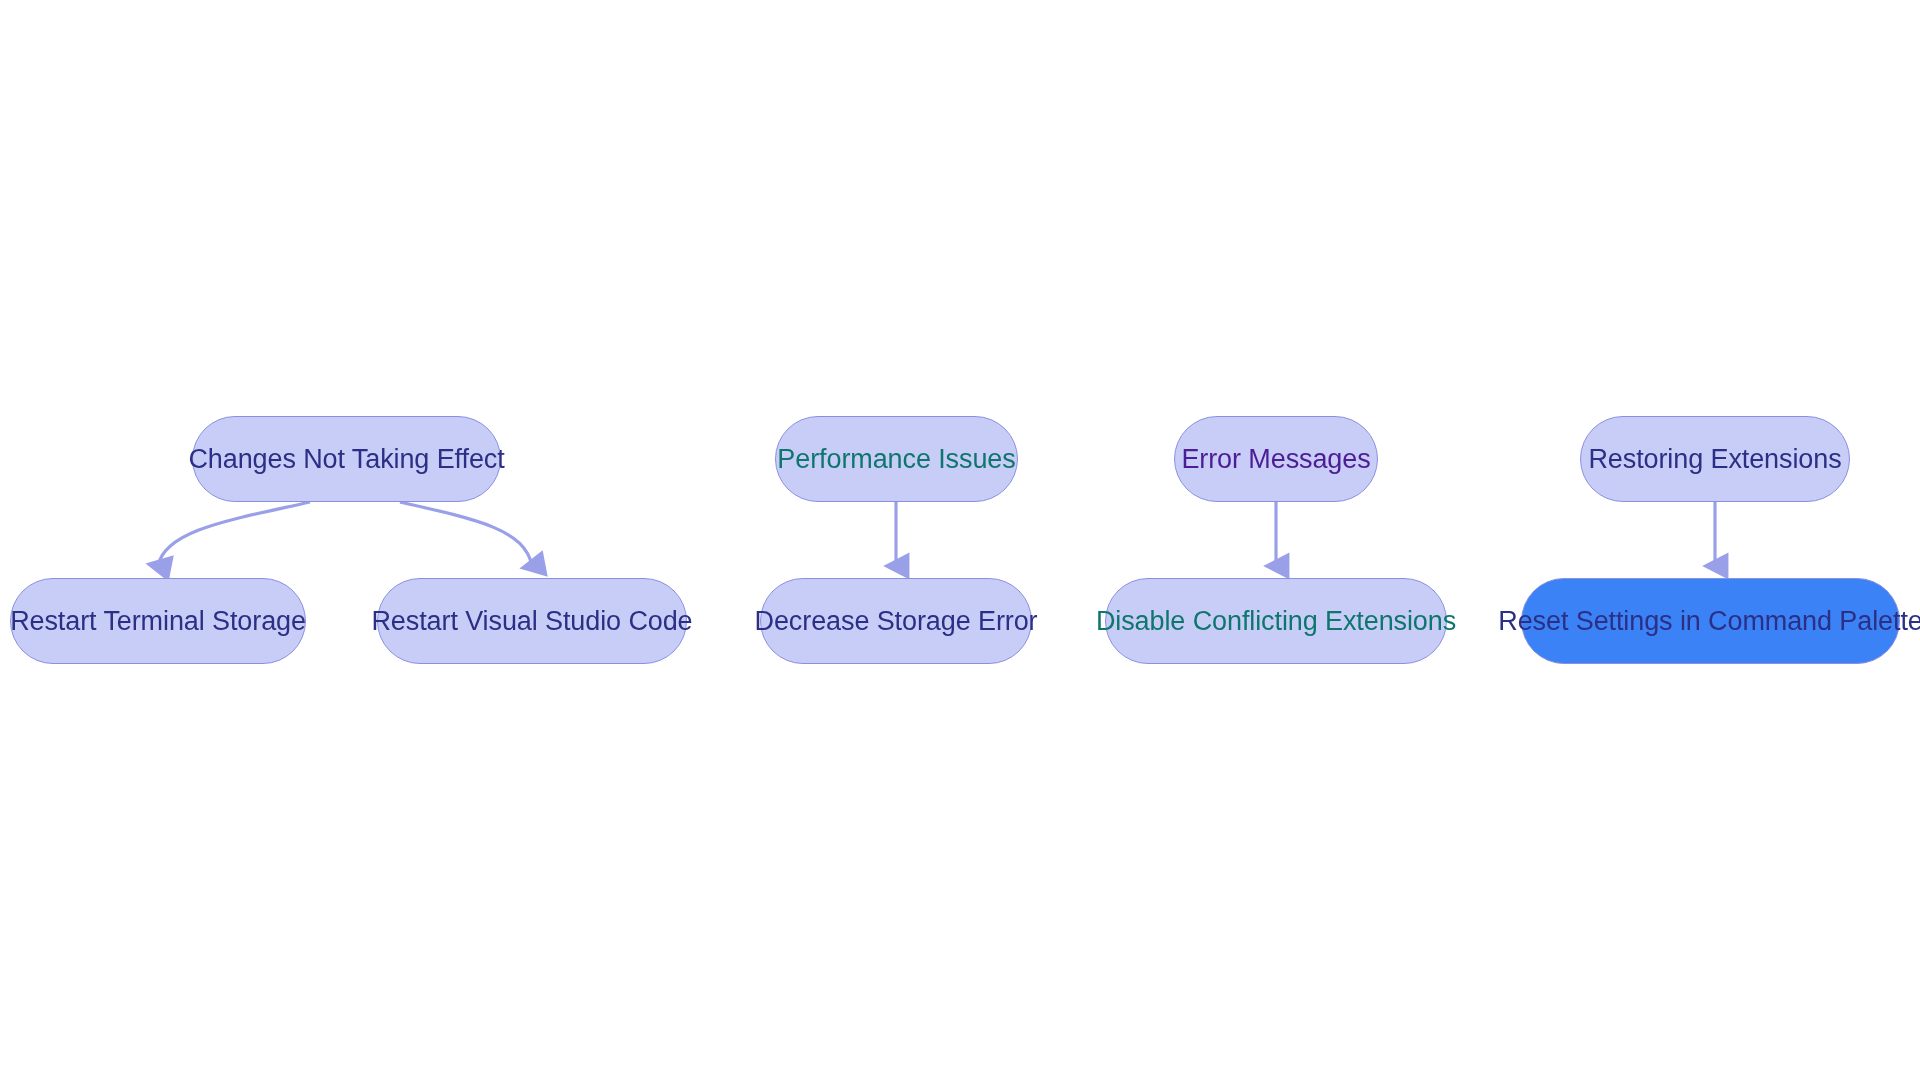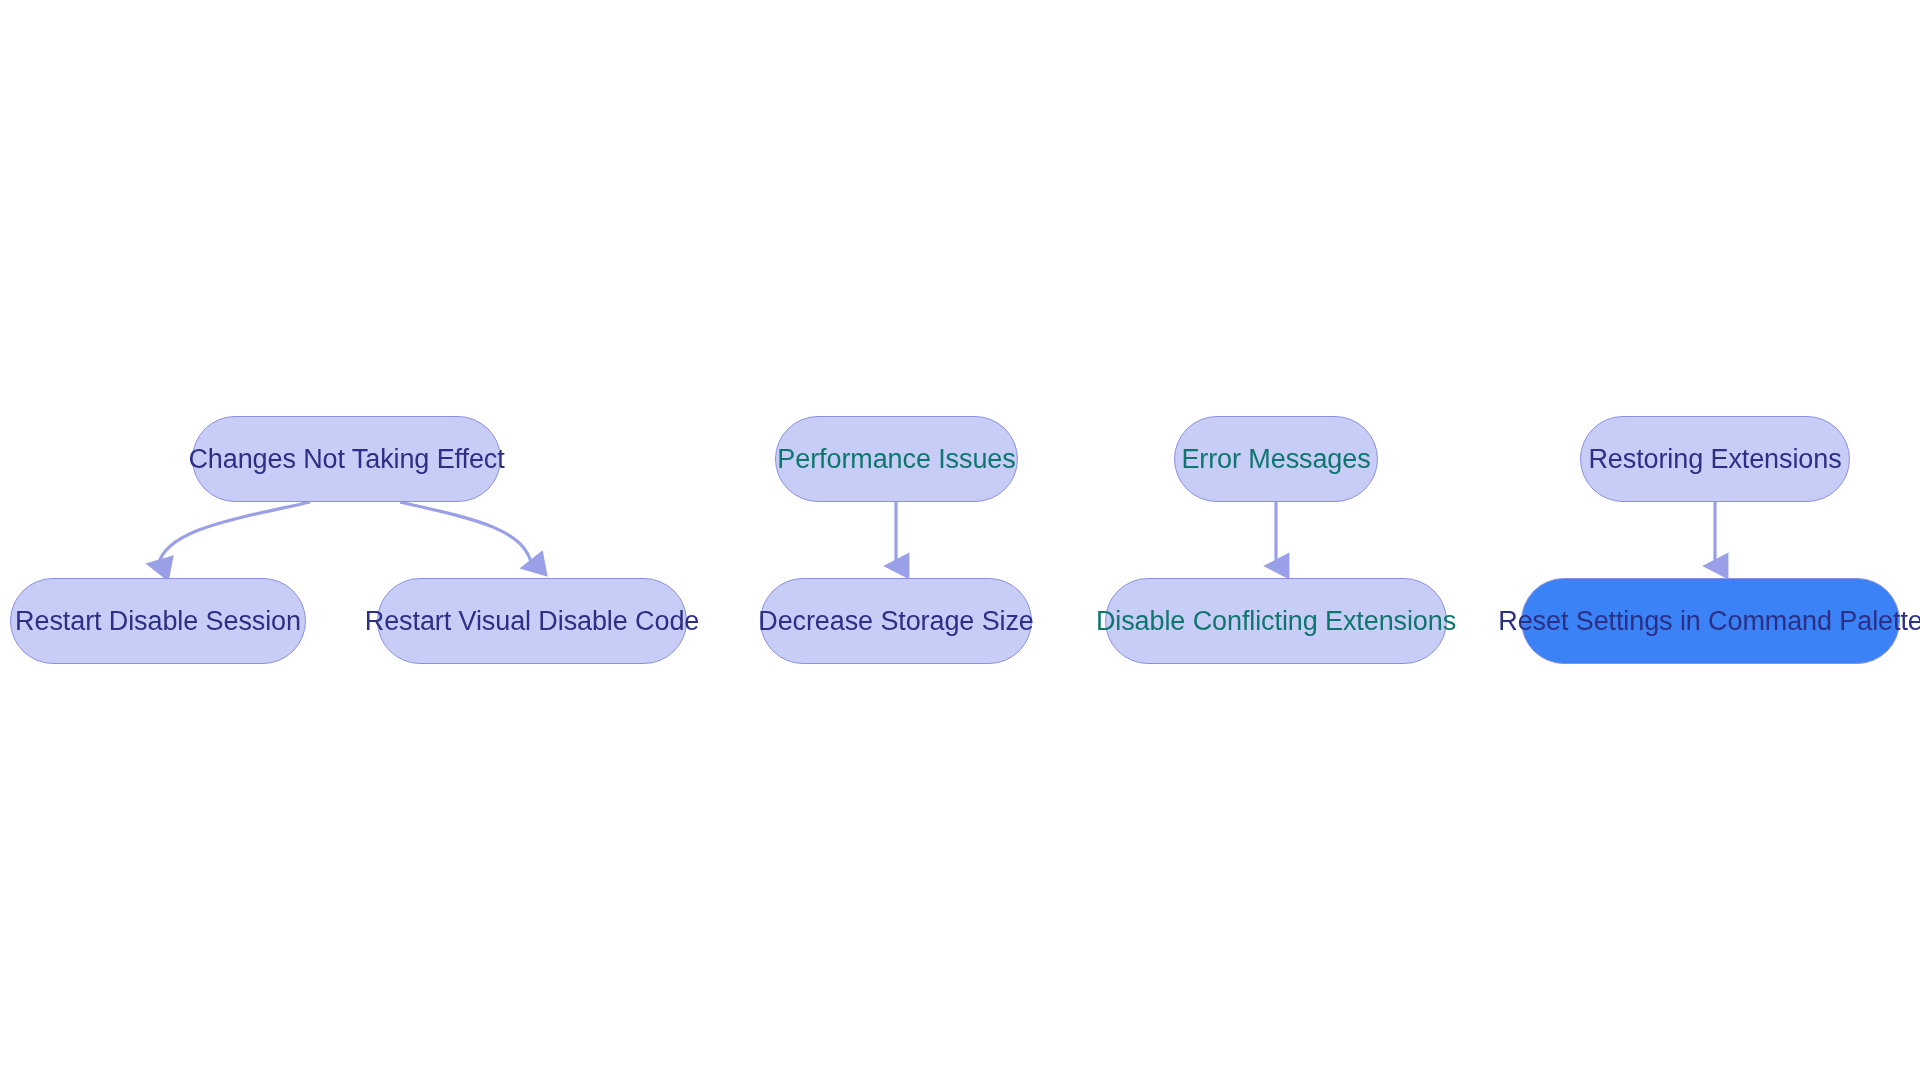--- a/index.html
+++ b/index.html
@@ -66,33 +66,33 @@
         <path d="M 896 502 L 896 566" fill="none" stroke="#9aa0e8" stroke-width="3.2" stroke-linecap="butt" marker-end="url(#arrowhead)"></path>
         <path d="M 1276 502 L 1276 566" fill="none" stroke="#9aa0e8" stroke-width="3.2" stroke-linecap="butt" marker-end="url(#arrowhead)"></path>
         <path d="M 1715 502 L 1715 566" fill="none" stroke="#9aa0e8" stroke-width="3.2" stroke-linecap="butt" marker-end="url(#arrowhead)"></path>
       </g>
   </svg>
 
   <div class="node" style="left: 192px; top: 416px; width: 309px; background: rgb(200, 205, 247); border-color: rgb(138, 144, 224);">
     <span class="node-label" style="color: rgb(43, 47, 133);">Changes Not Taking Effect</span>
   </div>
   <div class="node" style="left: 10px; top: 578px; width: 296px; background: rgb(200, 205, 247); border-color: rgb(138, 144, 224);">
-    <span class="node-label" style="color: rgb(43, 47, 133);">Restart Disable Session</span>
+    <span class="node-label" style="color: rgb(43, 47, 133);">Restart Terminal Storage</span>
   </div>
   <div class="node" style="left: 377px; top: 578px; width: 310px; background: rgb(200, 205, 247); border-color: rgb(138, 144, 224);">
-    <span class="node-label" style="color: rgb(43, 47, 133);">Restart Visual Disable Code</span>
+    <span class="node-label" style="color: rgb(43, 47, 133);">Restart Visual Studio Code</span>
   </div>
   <div class="node" style="left: 775px; top: 416px; width: 243px; background: rgb(200, 205, 247); border-color: rgb(138, 144, 224);">
     <span class="node-label" style="color: #0f766e;">Performance Issues</span>
   </div>
   <div class="node" style="left: 760px; top: 578px; width: 272px; background: rgb(200, 205, 247); border-color: rgb(138, 144, 224);">
-    <span class="node-label" style="color: rgb(43, 47, 133);">Decrease Storage Size</span>
+    <span class="node-label" style="color: rgb(43, 47, 133);">Decrease Storage Error</span>
   </div>
   <div class="node" style="left: 1174px; top: 416px; width: 204px; background: rgb(200, 205, 247); border-color: rgb(138, 144, 224);">
-    <span class="node-label" style="color: #0f766e;">Error Messages</span>
+    <span class="node-label" style="color: #4c1d95;">Error Messages</span>
   </div>
   <div class="node" style="left: 1105px; top: 578px; width: 342px; background: rgb(200, 205, 247); border-color: rgb(138, 144, 224);">
     <span class="node-label" style="color: #0f766e;">Disable Conflicting Extensions</span>
   </div>
   <div class="node" style="left: 1580px; top: 416px; width: 270px; background: rgb(200, 205, 247); border-color: rgb(138, 144, 224);">
     <span class="node-label" style="color: rgb(43, 47, 133);">Restoring Extensions</span>
   </div>
   <div class="node" style="left: 1521px; top: 578px; width: 379px; background: #3b82f6; border-color: rgb(138, 144, 224);">
     <span class="node-label" style="color: rgb(43, 47, 133);">Reset Settings in Command Palette</span>
   </div>

